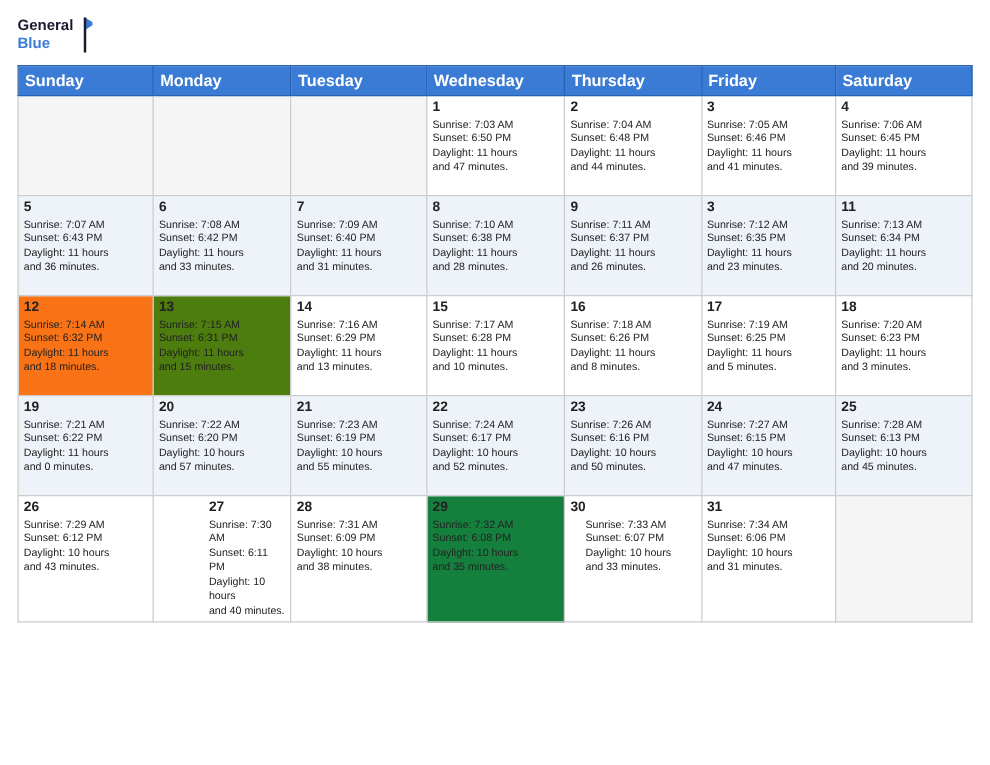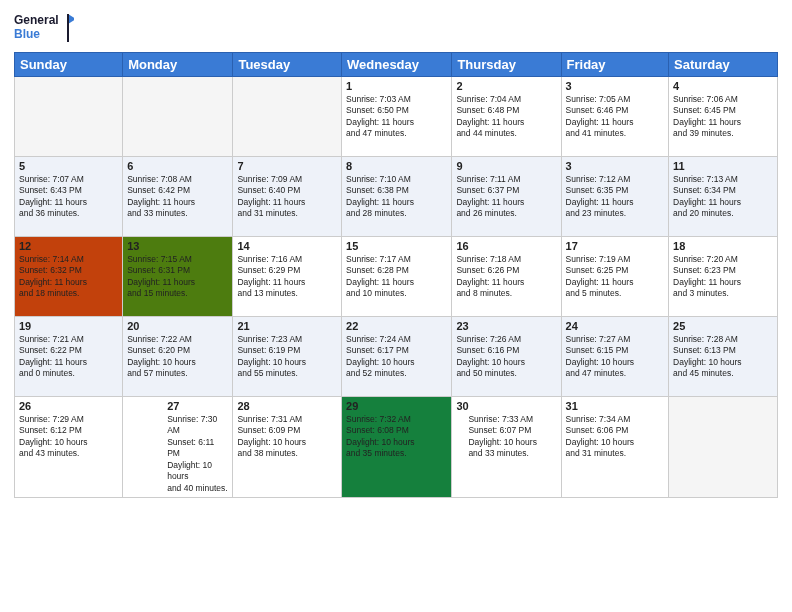--- a/index.html
+++ b/index.html
@@ -197,21 +197,21 @@
           </td>
           <td style="background: rgb(238, 242, 249);">
             <div class="day-number">11</div>
             <div class="day-info" style="white-space: pre-line;">Sunrise: 7:13 AM
 Sunset: 6:34 PM
 Daylight: 11 hours
 and 20 minutes.</div>
           </td>
         </tr>
         <tr>
-          <td style="background: #c2410c;">
+          <td style="background: #f97316;">
             <div class="day-number">12</div>
             <div class="day-info" style="white-space: pre-line;">Sunrise: 7:14 AM
 Sunset: 6:32 PM
 Daylight: 11 hours
 and 18 minutes.</div>
           </td>
           <td style="background: #4d7c0f;">
             <div class="day-number">13</div>
             <div class="day-info" style="white-space: pre-line;">Sunrise: 7:15 AM
 Sunset: 6:31 PM

